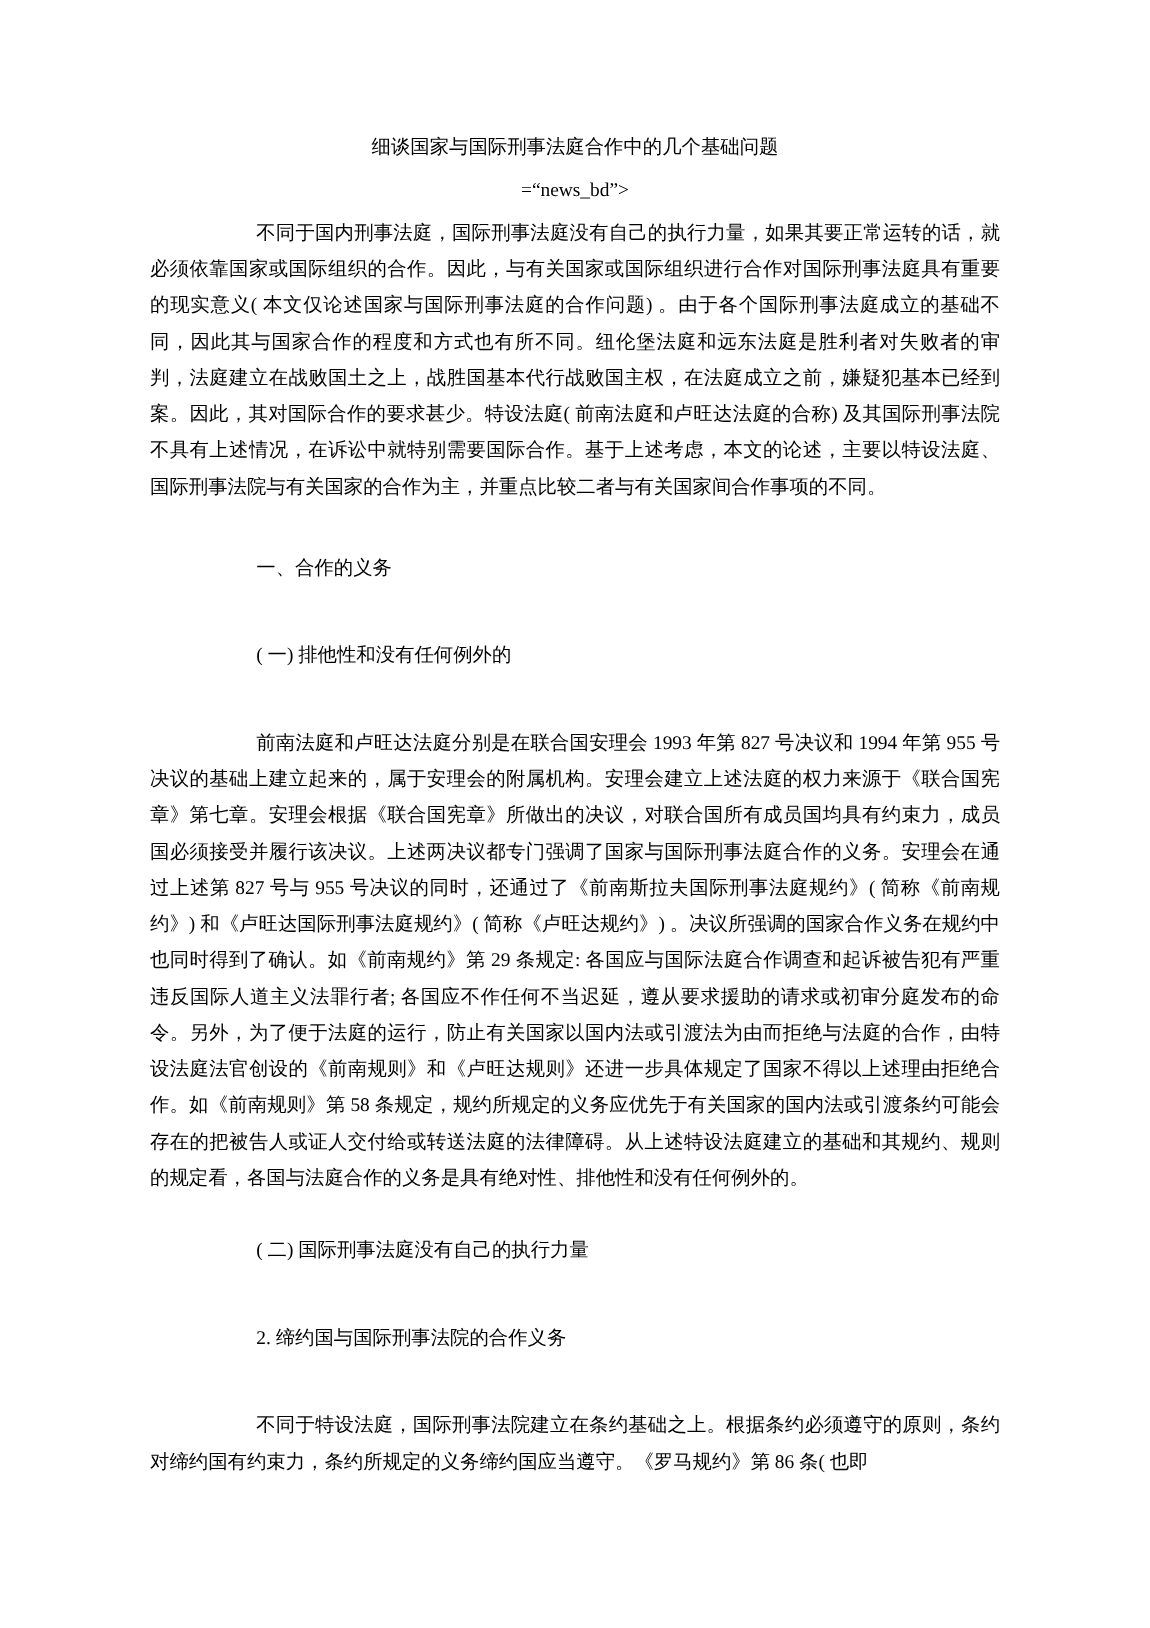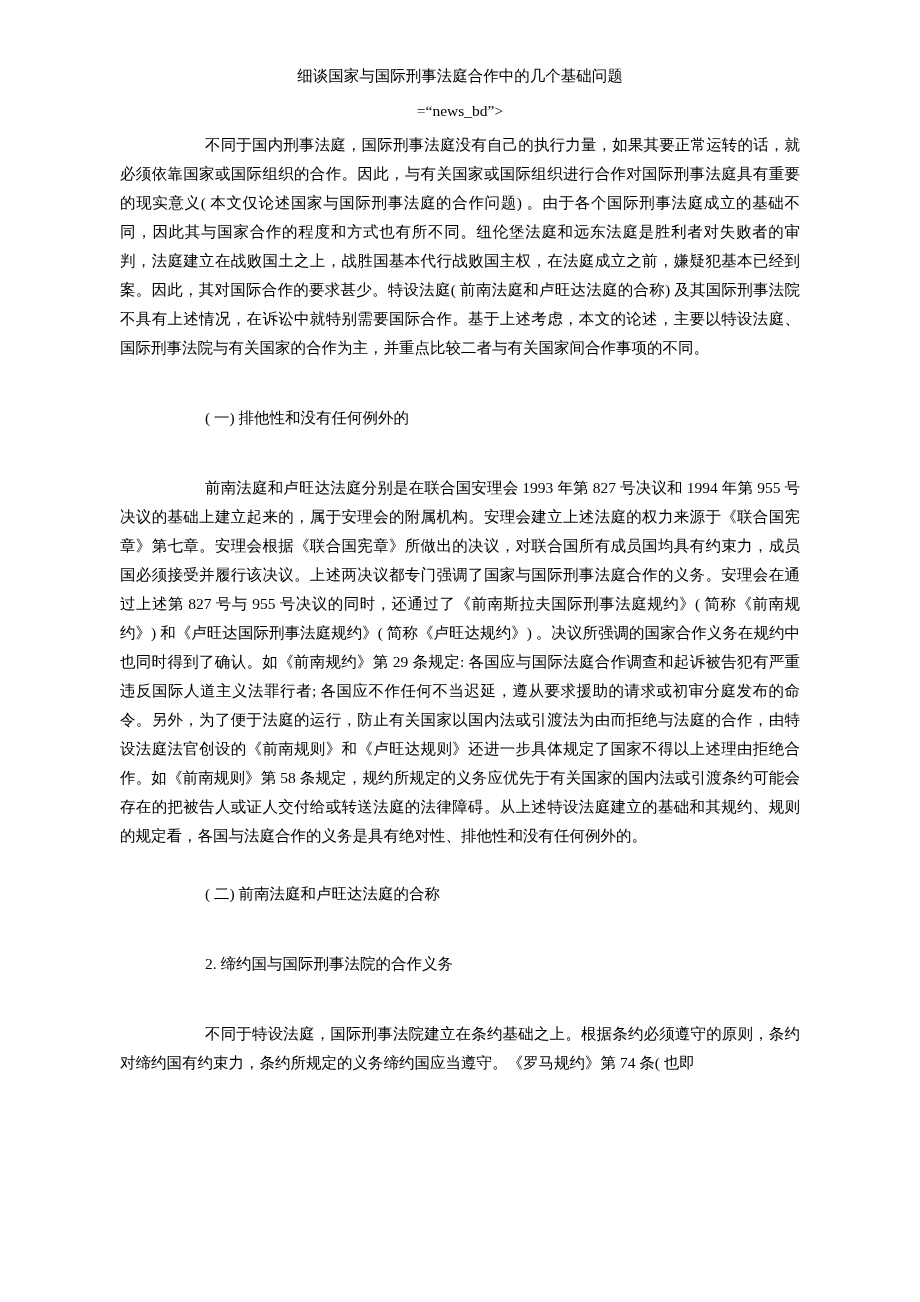--- a/index.html
+++ b/index.html
@@ -9,21 +9,21 @@
   }
   body {
     width: 920px;
     min-height: 1302px;
     overflow: hidden;
   }
   .page {
     box-sizing: border-box;
     width: 920px;
     height: 1302px;
-    padding: 61px 120px 0 120px;
+    padding: 103px 120px 0 120px;
     font-family: "Liberation Serif", "DejaVu Serif", serif;
     font-size: 15.5px;
     line-height: 29px;
     color: #000000;
     text-align: justify;
     overflow: hidden;
   }
   .doc-title {
     font-size: 15.5px;
     font-weight: normal;
@@ -56,24 +56,25 @@
 <body>
 
 <div class="page">
 
   <p class="doc-title">细谈国家与国际刑事法庭合作中的几个基础问题</p>
 
   <p class="meta-line">=“news_bd”&gt;</p>
 
   <p class="para first">不同于国内刑事法庭，国际刑事法庭没有自己的执行力量，如果其要正常运转的话，就必须依靠国家或国际组织的合作。因此，与有关国家或国际组织进行合作对国际刑事法庭具有重要的现实意义( 本文仅论述国家与国际刑事法庭的合作问题) 。由于各个国际刑事法庭成立的基础不同，因此其与国家合作的程度和方式也有所不同。纽伦堡法庭和远东法庭是胜利者对失败者的审判，法庭建立在战败国土之上，战胜国基本代行战败国主权，在法庭成立之前，嫌疑犯基本已经到案。因此，其对国际合作的要求甚少。特设法庭( 前南法庭和卢旺达法庭的合称) 及其国际刑事法院不具有上述情况，在诉讼中就特别需要国际合作。基于上述考虑，本文的论述，主要以特设法庭、国际刑事法院与有关国家的合作为主，并重点比较二者与有关国家间合作事项的不同。</p>
 
+  <p class="heading gap-md">一、合作的义务</p>
 
   <p class="heading gap-lg">( 一) 排他性和没有任何例外的</p>
 
   <p class="para gap-lg">前南法庭和卢旺达法庭分别是在联合国安理会 1993 年第 827 号决议和 1994 年第 955 号决议的基础上建立起来的，属于安理会的附属机构。安理会建立上述法庭的权力来源于《联合国宪章》第七章。安理会根据《联合国宪章》所做出的决议，对联合国所有成员国均具有约束力，成员国必须接受并履行该决议。上述两决议都专门强调了国家与国际刑事法庭合作的义务。安理会在通过上述第 827 号与 955 号决议的同时，还通过了《前南斯拉夫国际刑事法庭规约》( 简称《前南规约》) 和《卢旺达国际刑事法庭规约》( 简称《卢旺达规约》) 。决议所强调的国家合作义务在规约中也同时得到了确认。如《前南规约》第 29 条规定: 各国应与国际法庭合作调查和起诉被告犯有严重违反国际人道主义法罪行者; 各国应不作任何不当迟延，遵从要求援助的请求或初审分庭发布的命令。另外，为了便于法庭的运行，防止有关国家以国内法或引渡法为由而拒绝与法庭的合作，由特设法庭法官创设的《前南规则》和《卢旺达规则》还进一步具体规定了国家不得以上述理由拒绝合作。如《前南规则》第 58 条规定，规约所规定的义务应优先于有关国家的国内法或引渡条约可能会存在的把被告人或证人交付给或转送法庭的法律障碍。从上述特设法庭建立的基础和其规约、规则的规定看，各国与法庭合作的义务是具有绝对性、排他性和没有任何例外的。</p>
 
-  <p class="heading gap-sm">( 二) 前南法庭和卢旺达法庭的合称</p>
+  <p class="heading gap-sm">( 二) 国际刑事法庭没有自己的执行力量</p>
 
   <p class="heading gap-lg">2. 缔约国与国际刑事法院的合作义务</p>
 
-  <p class="para gap-lg">不同于特设法庭，国际刑事法院建立在条约基础之上。根据条约必须遵守的原则，条约对缔约国有约束力，条约所规定的义务缔约国应当遵守。《罗马规约》第 74 条( 也即</p>
+  <p class="para gap-lg">不同于特设法庭，国际刑事法院建立在条约基础之上。根据条约必须遵守的原则，条约对缔约国有约束力，条约所规定的义务缔约国应当遵守。《罗马规约》第 86 条( 也即</p>
 
 </div>
 
 </body></html>

